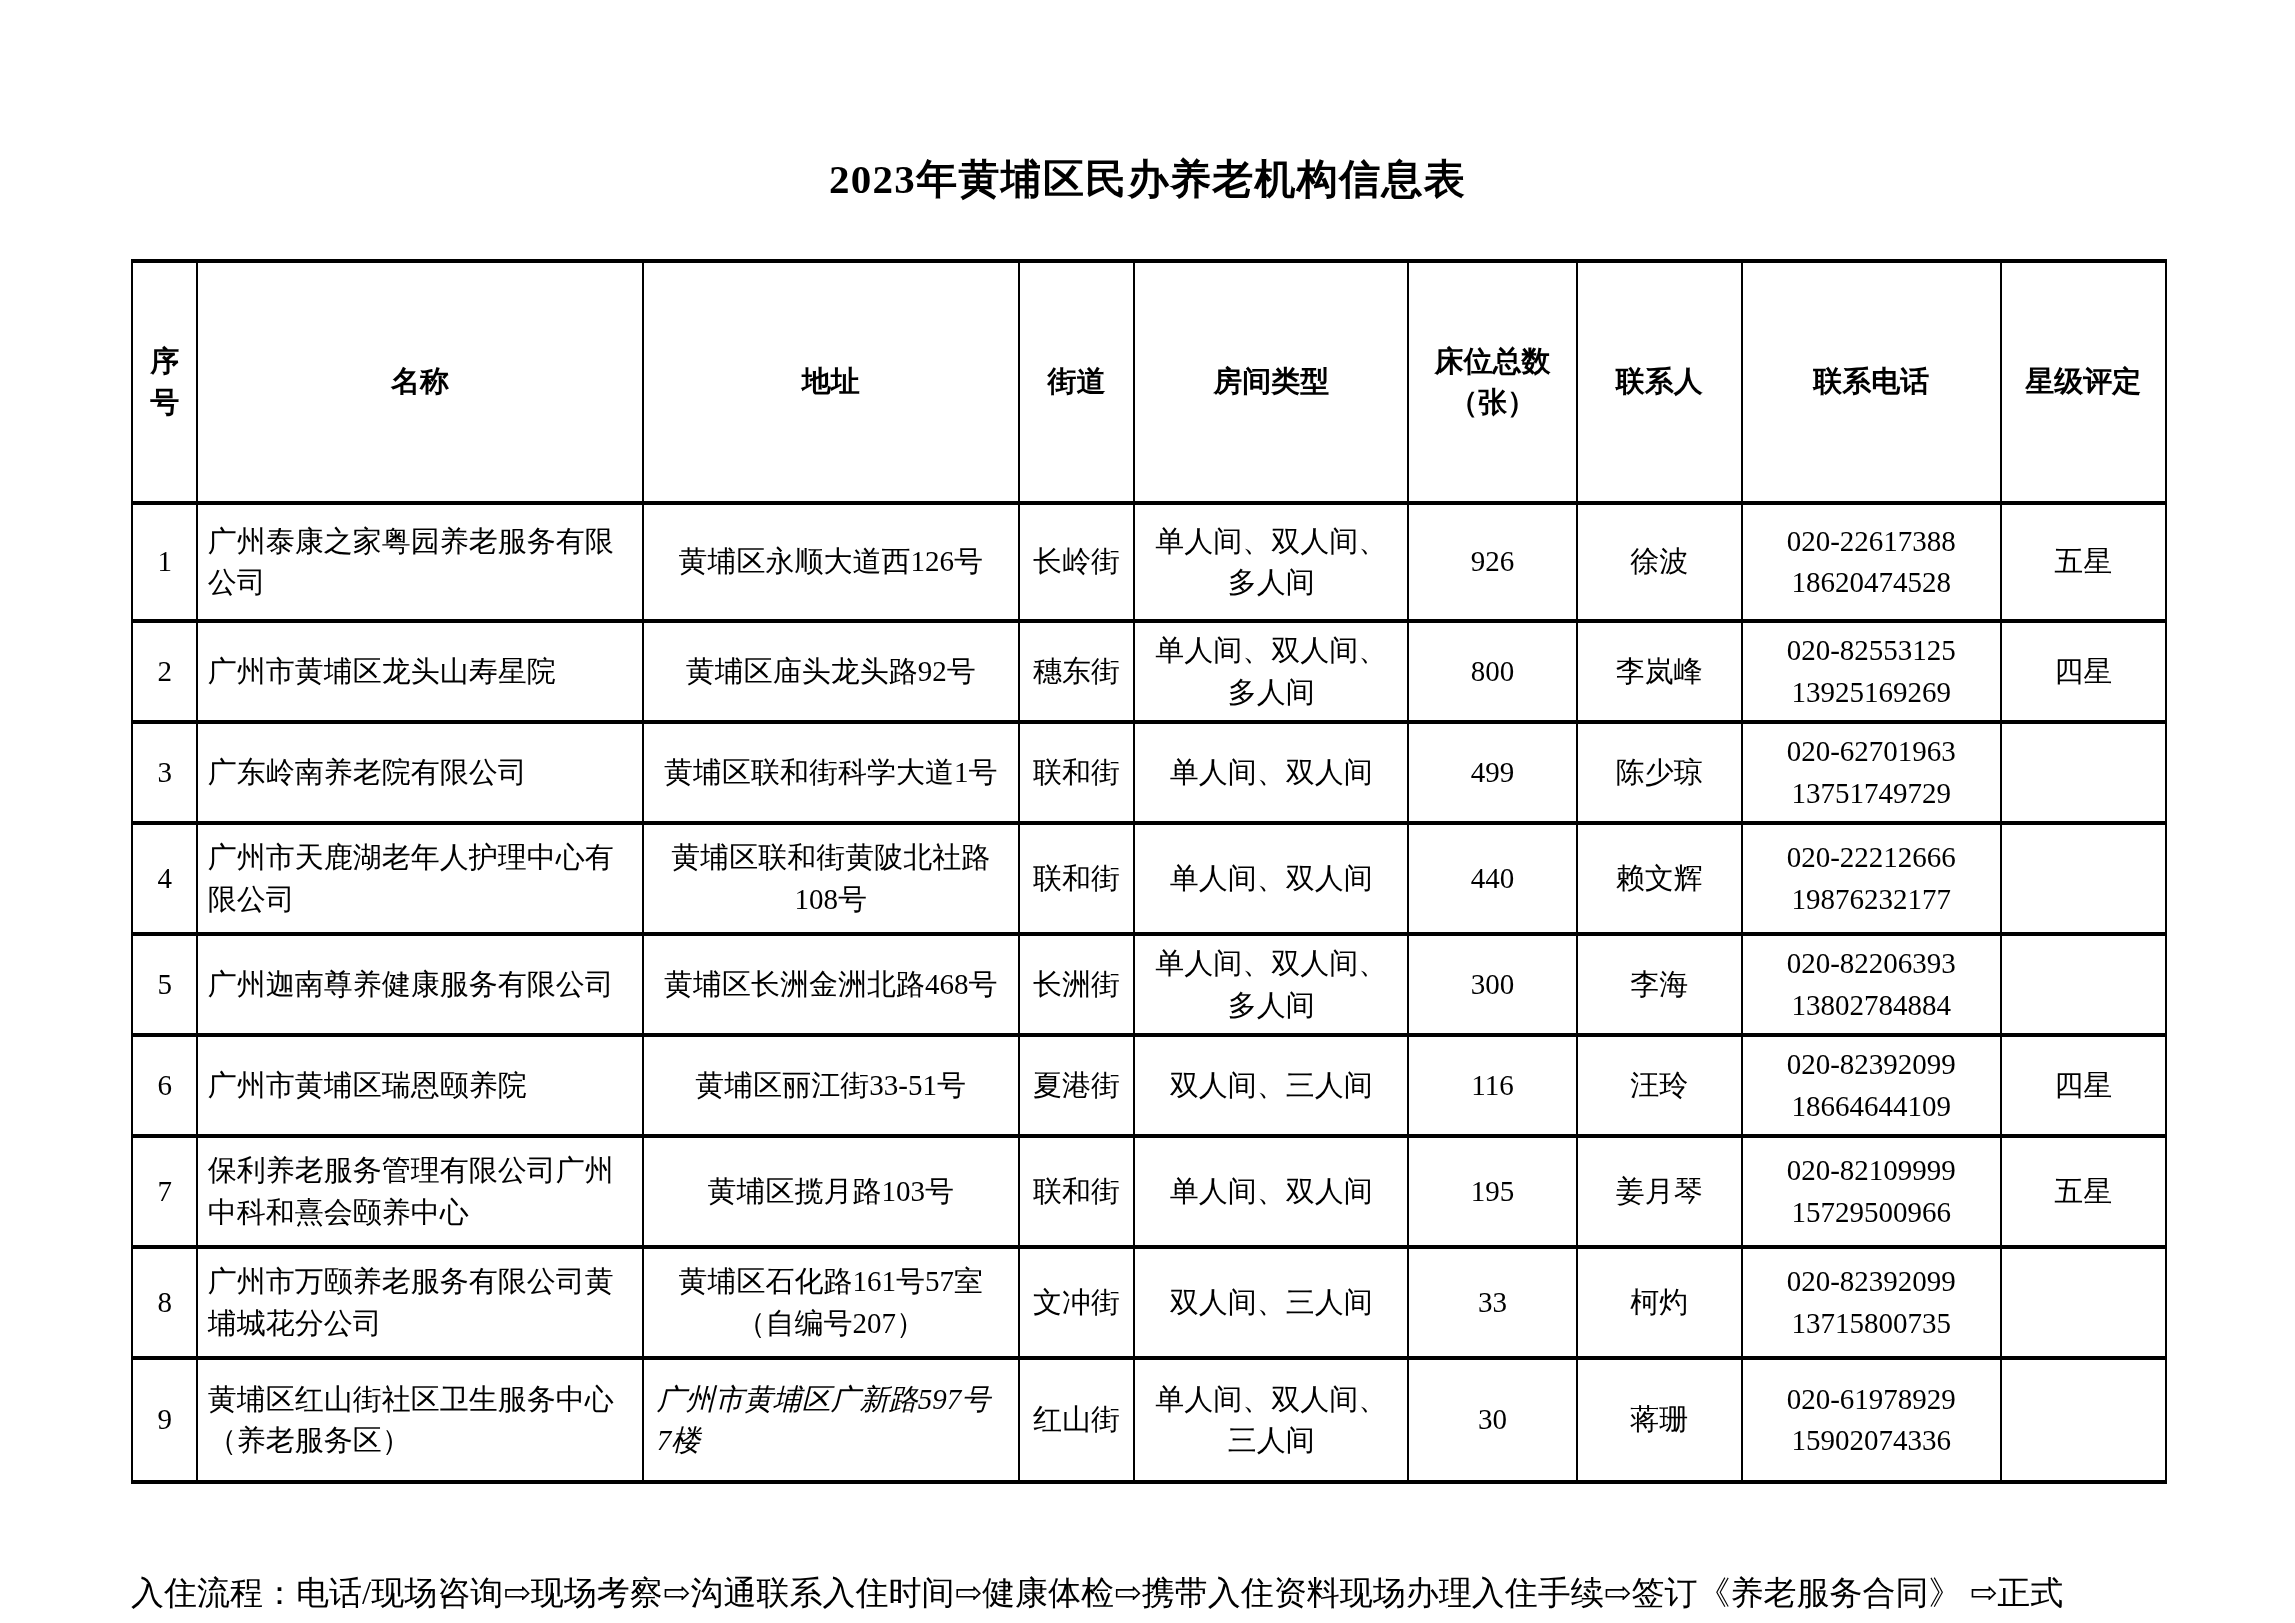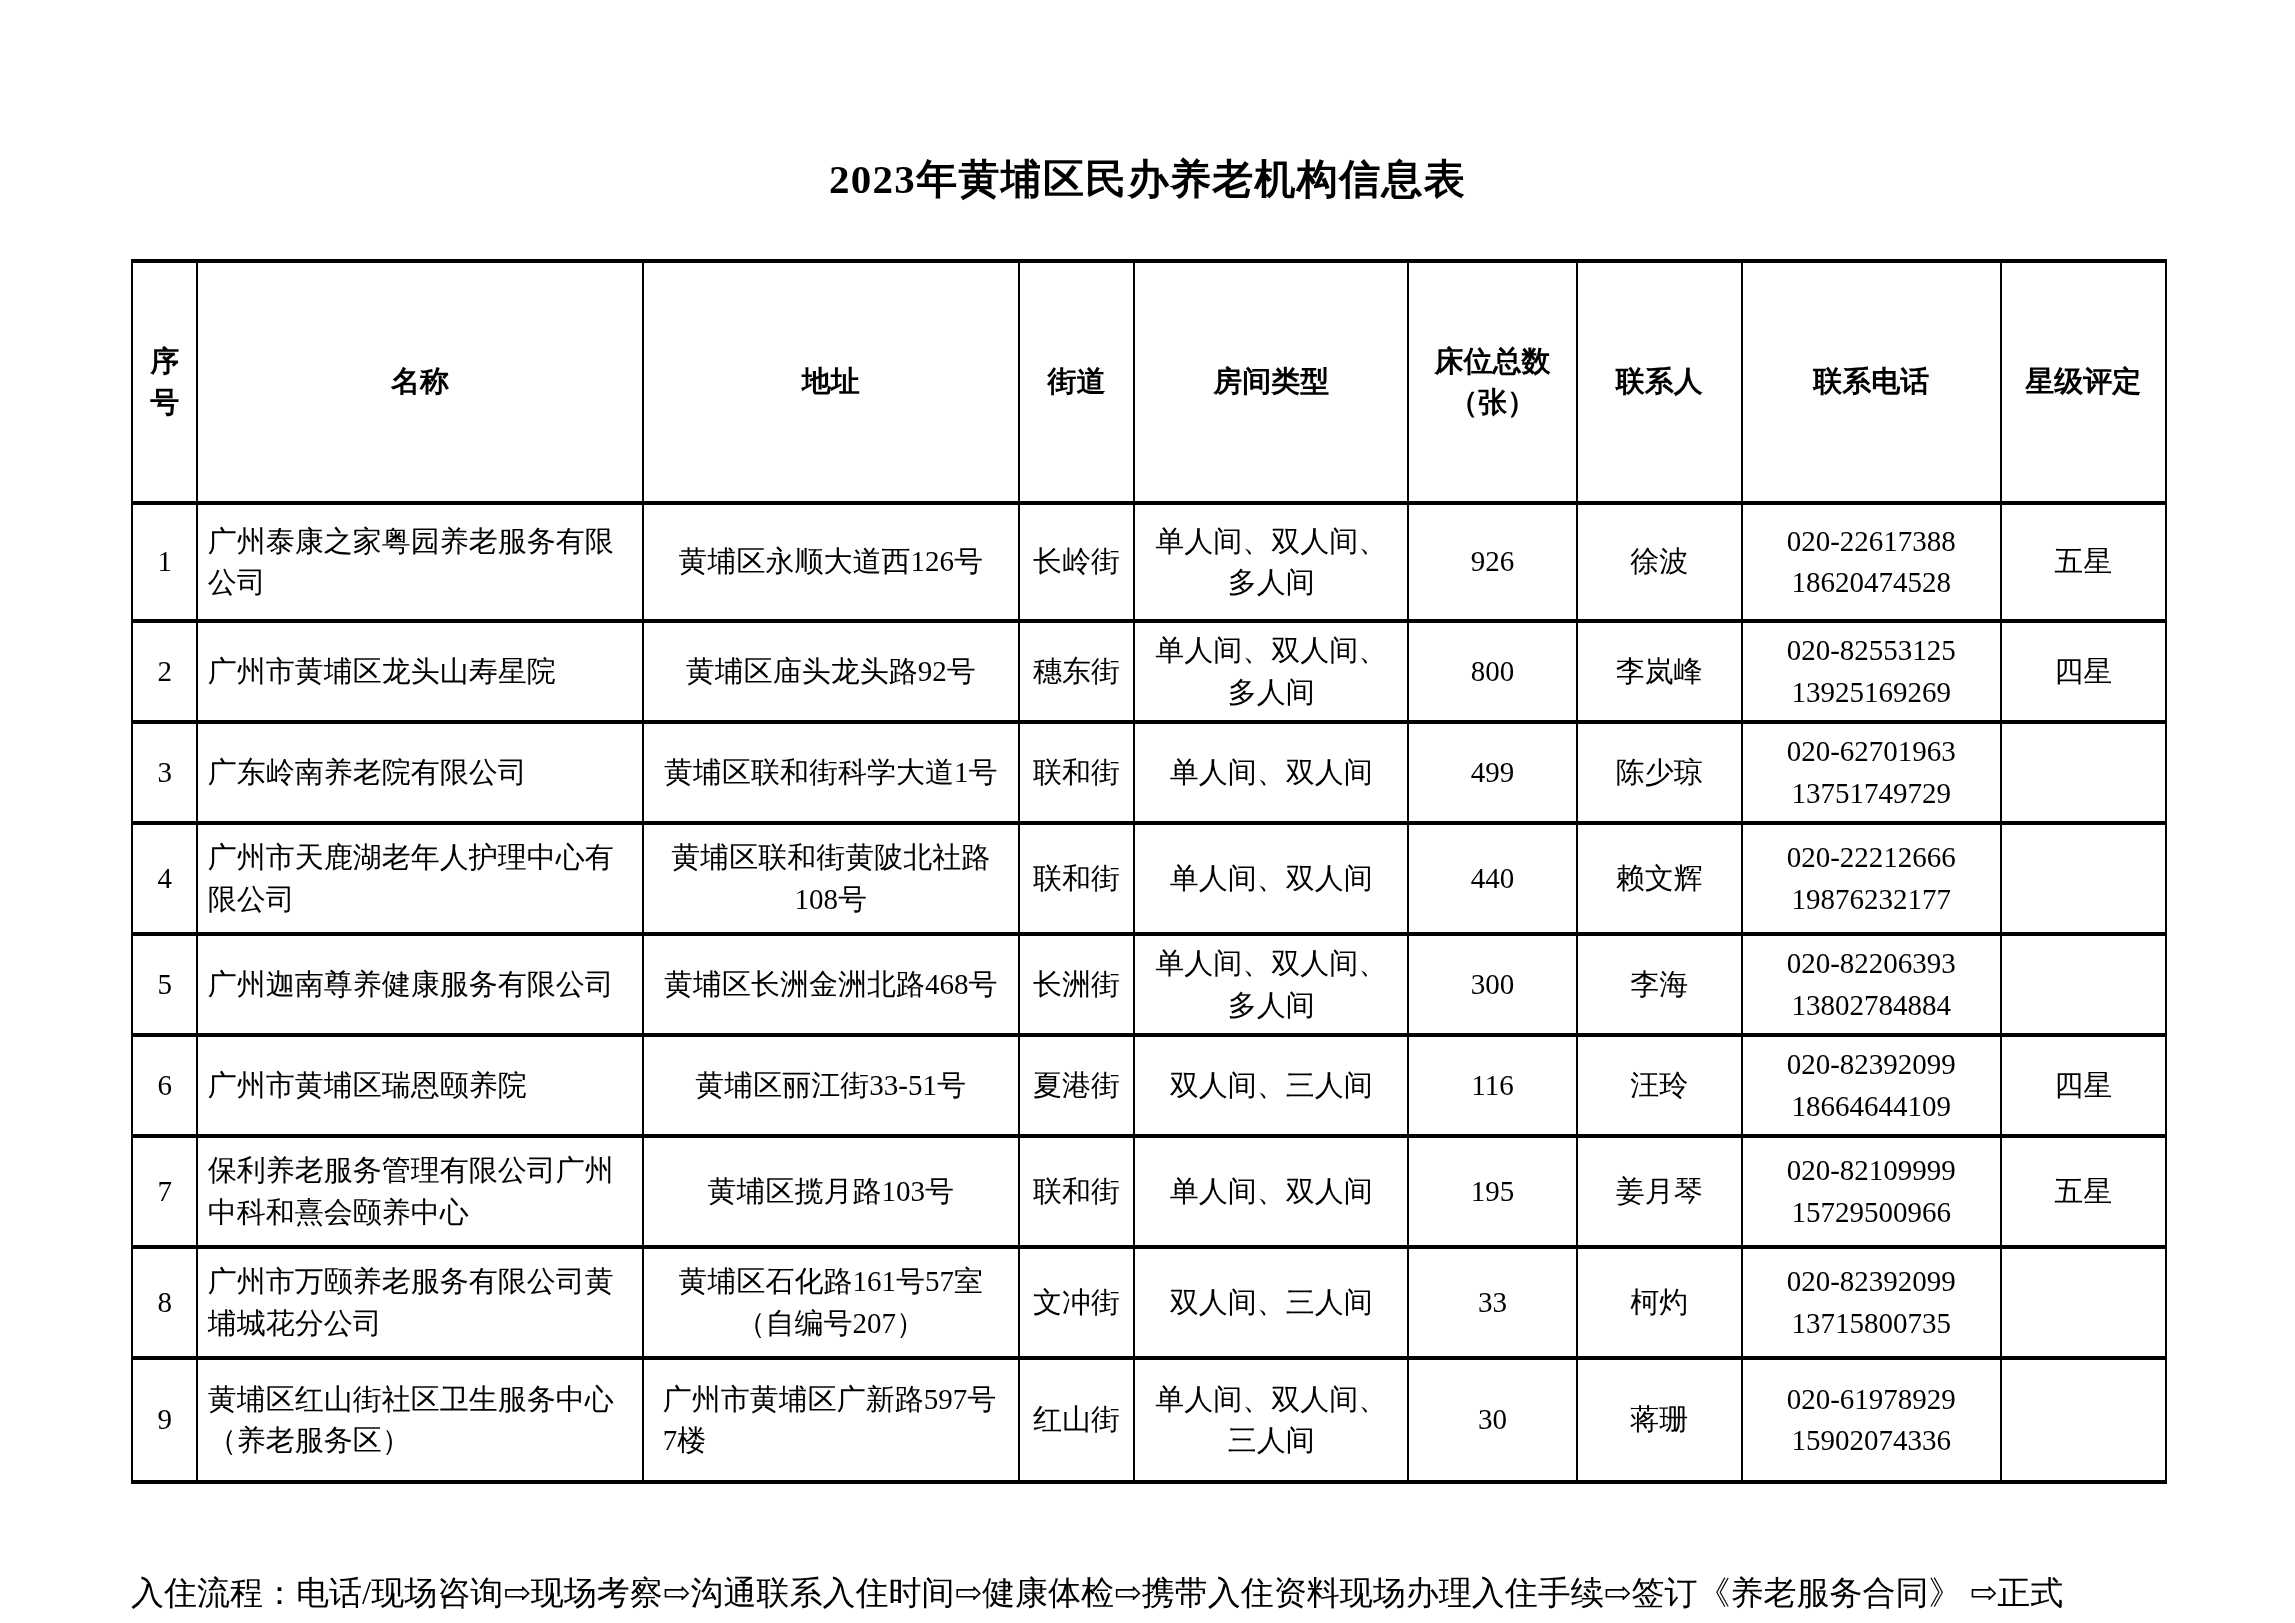--- a/index.html
+++ b/index.html
@@ -63,21 +63,21 @@
   .info-table tbody tr:nth-child(1) { height: 118px; }
   .info-table tbody tr:nth-child(2) { height: 101px; }
   .info-table tbody tr:nth-child(3) { height: 101px; }
   .info-table tbody tr:nth-child(4) { height: 111px; }
   .info-table tbody tr:nth-child(5) { height: 101px; }
   .info-table tbody tr:nth-child(6) { height: 101px; }
   .info-table tbody tr:nth-child(7) { height: 111px; }
   .info-table tbody tr:nth-child(8) { height: 111px; }
   .info-table tbody tr:nth-child(9) { height: 124px; }
   .info-table td.col-name { text-align: left; padding-left: 9.2px; }
-  .info-table tbody tr:nth-child(9) td.col-addr { text-align: left; padding-left: 19px; }
+  .info-table tbody tr:nth-child(9) td.col-addr { text-align: left; padding-left: 13px; font-style: italic; }
   .col-no     { width: 65px; }
   .col-name   { width: 442px; }
   .col-addr   { width: 373px; }
   .col-street { width: 115px; }
   .col-room   { width: 272px; }
   .col-beds   { width: 167px; }
   .col-contact{ width: 164px; }
   .col-phone  { width: 257px; }
   .col-rating { width: 164px; }
   .process-note {

